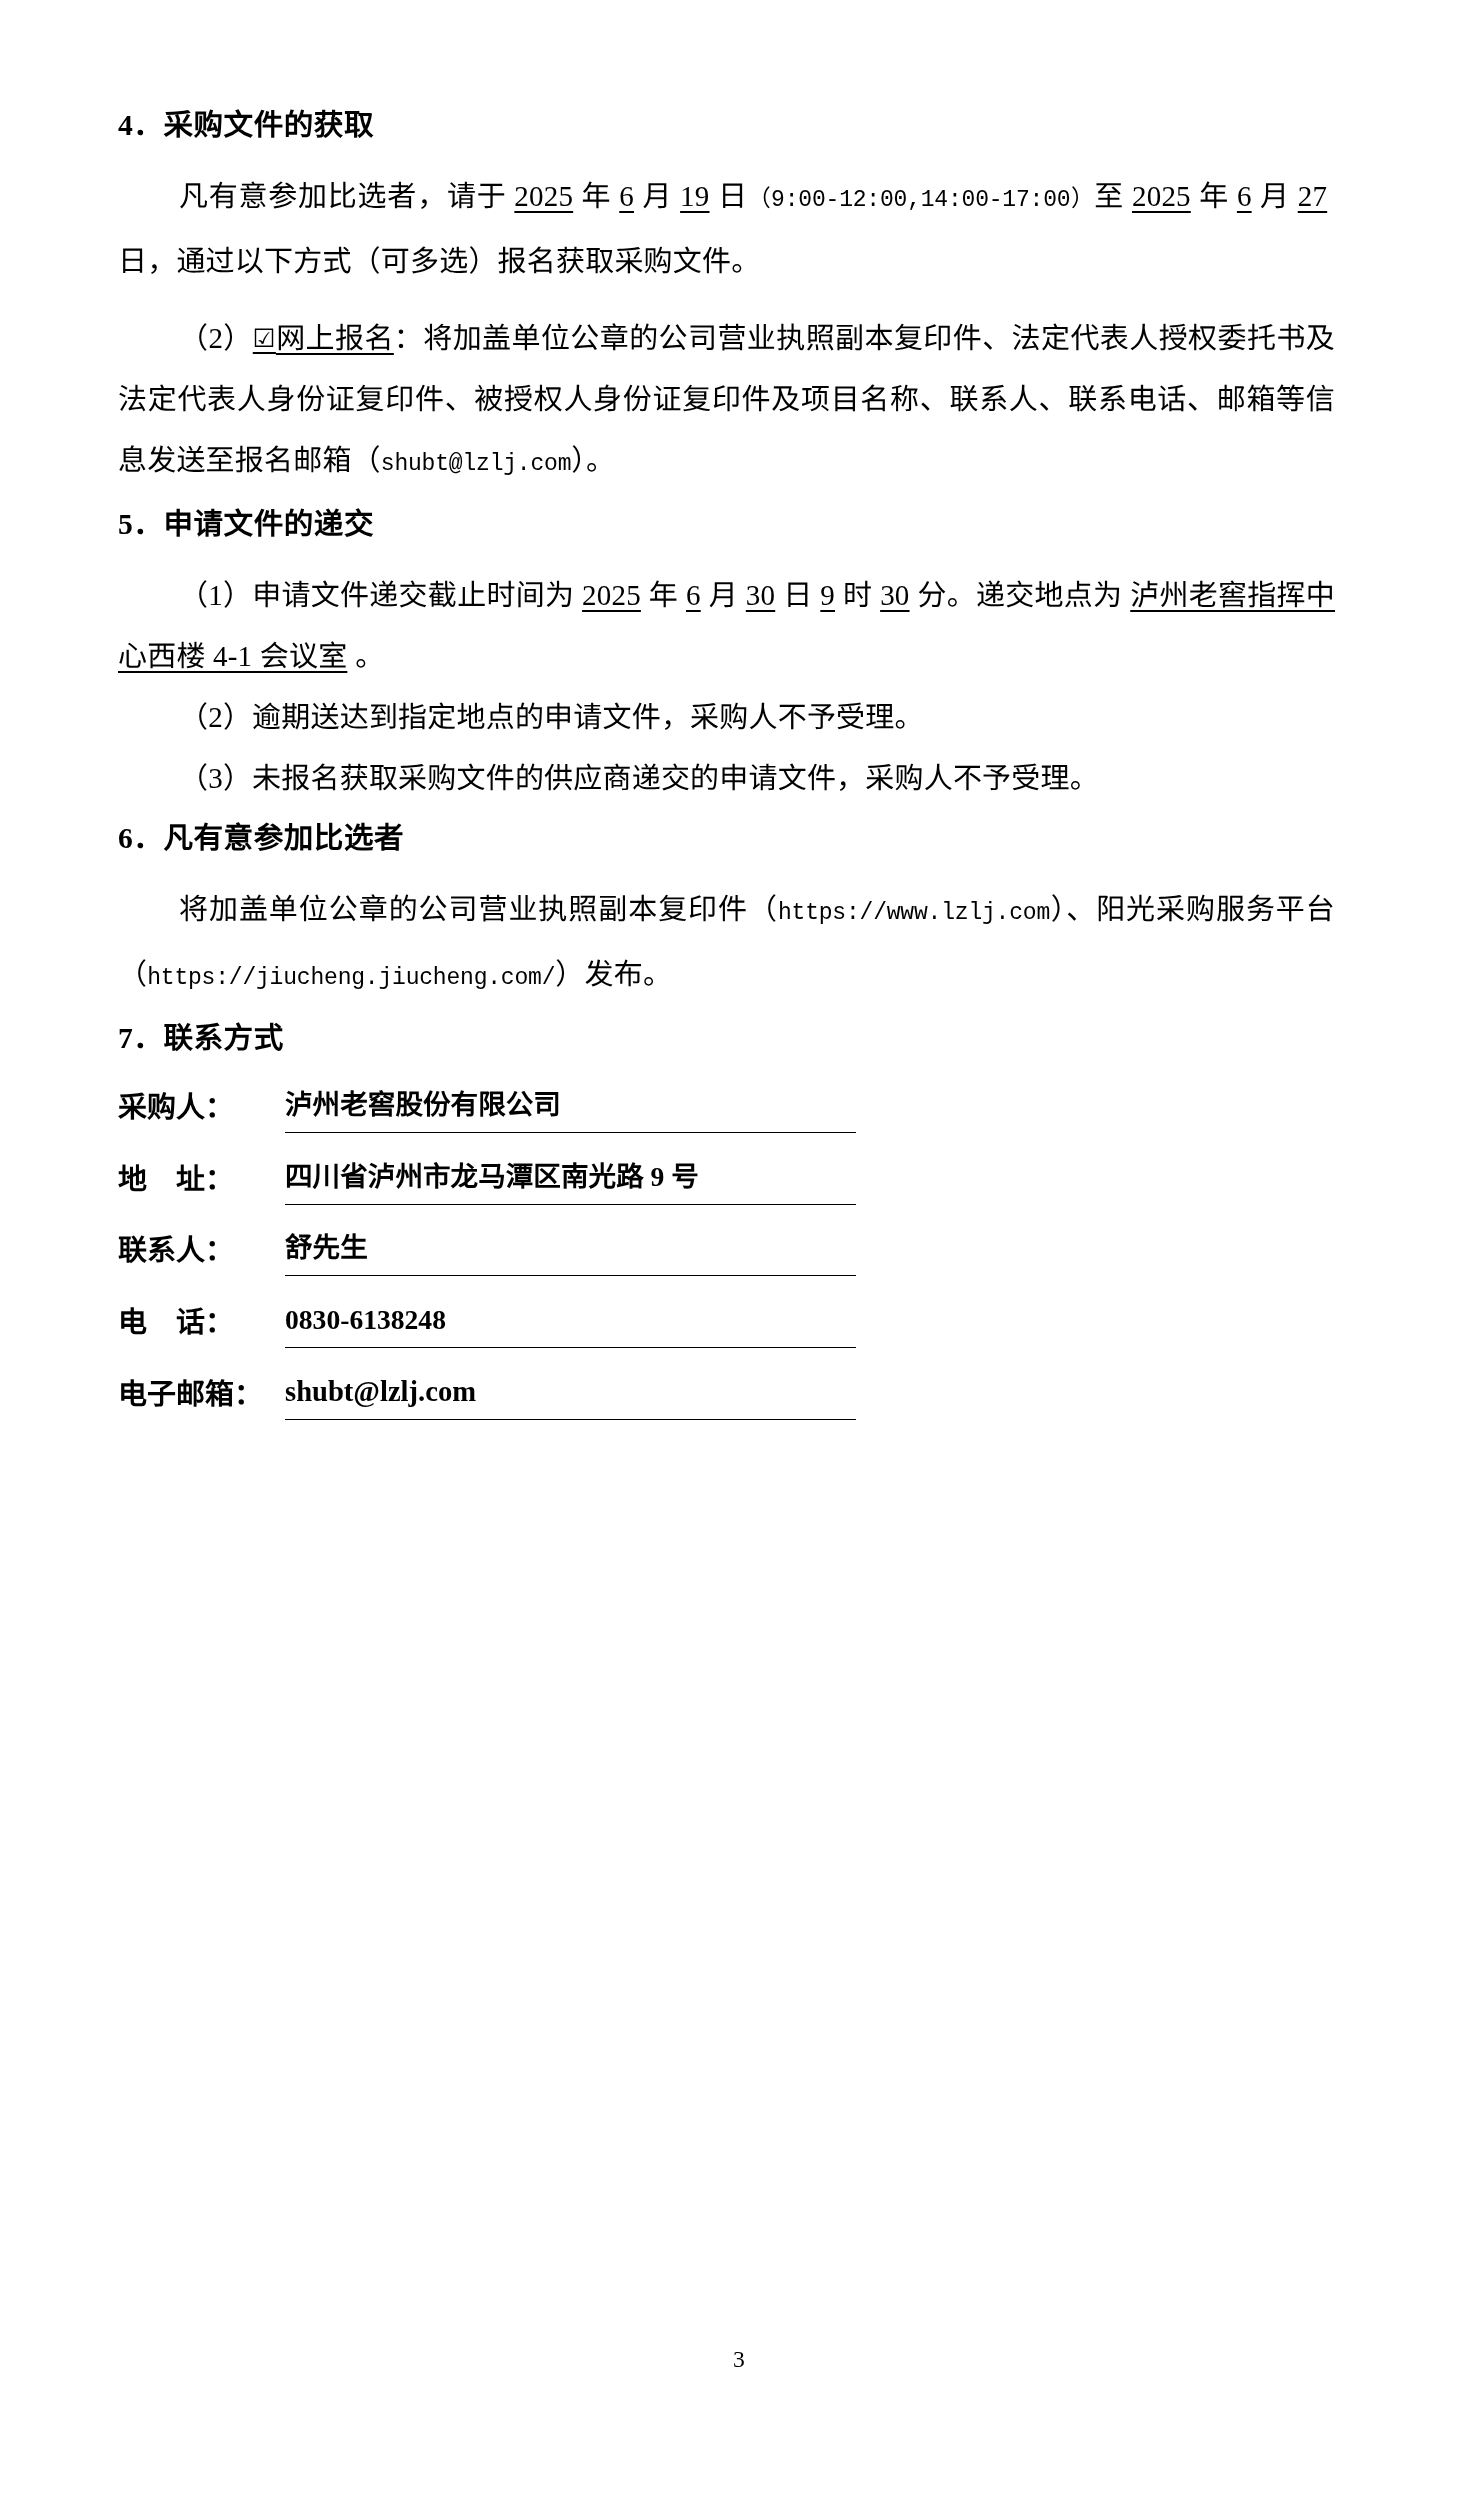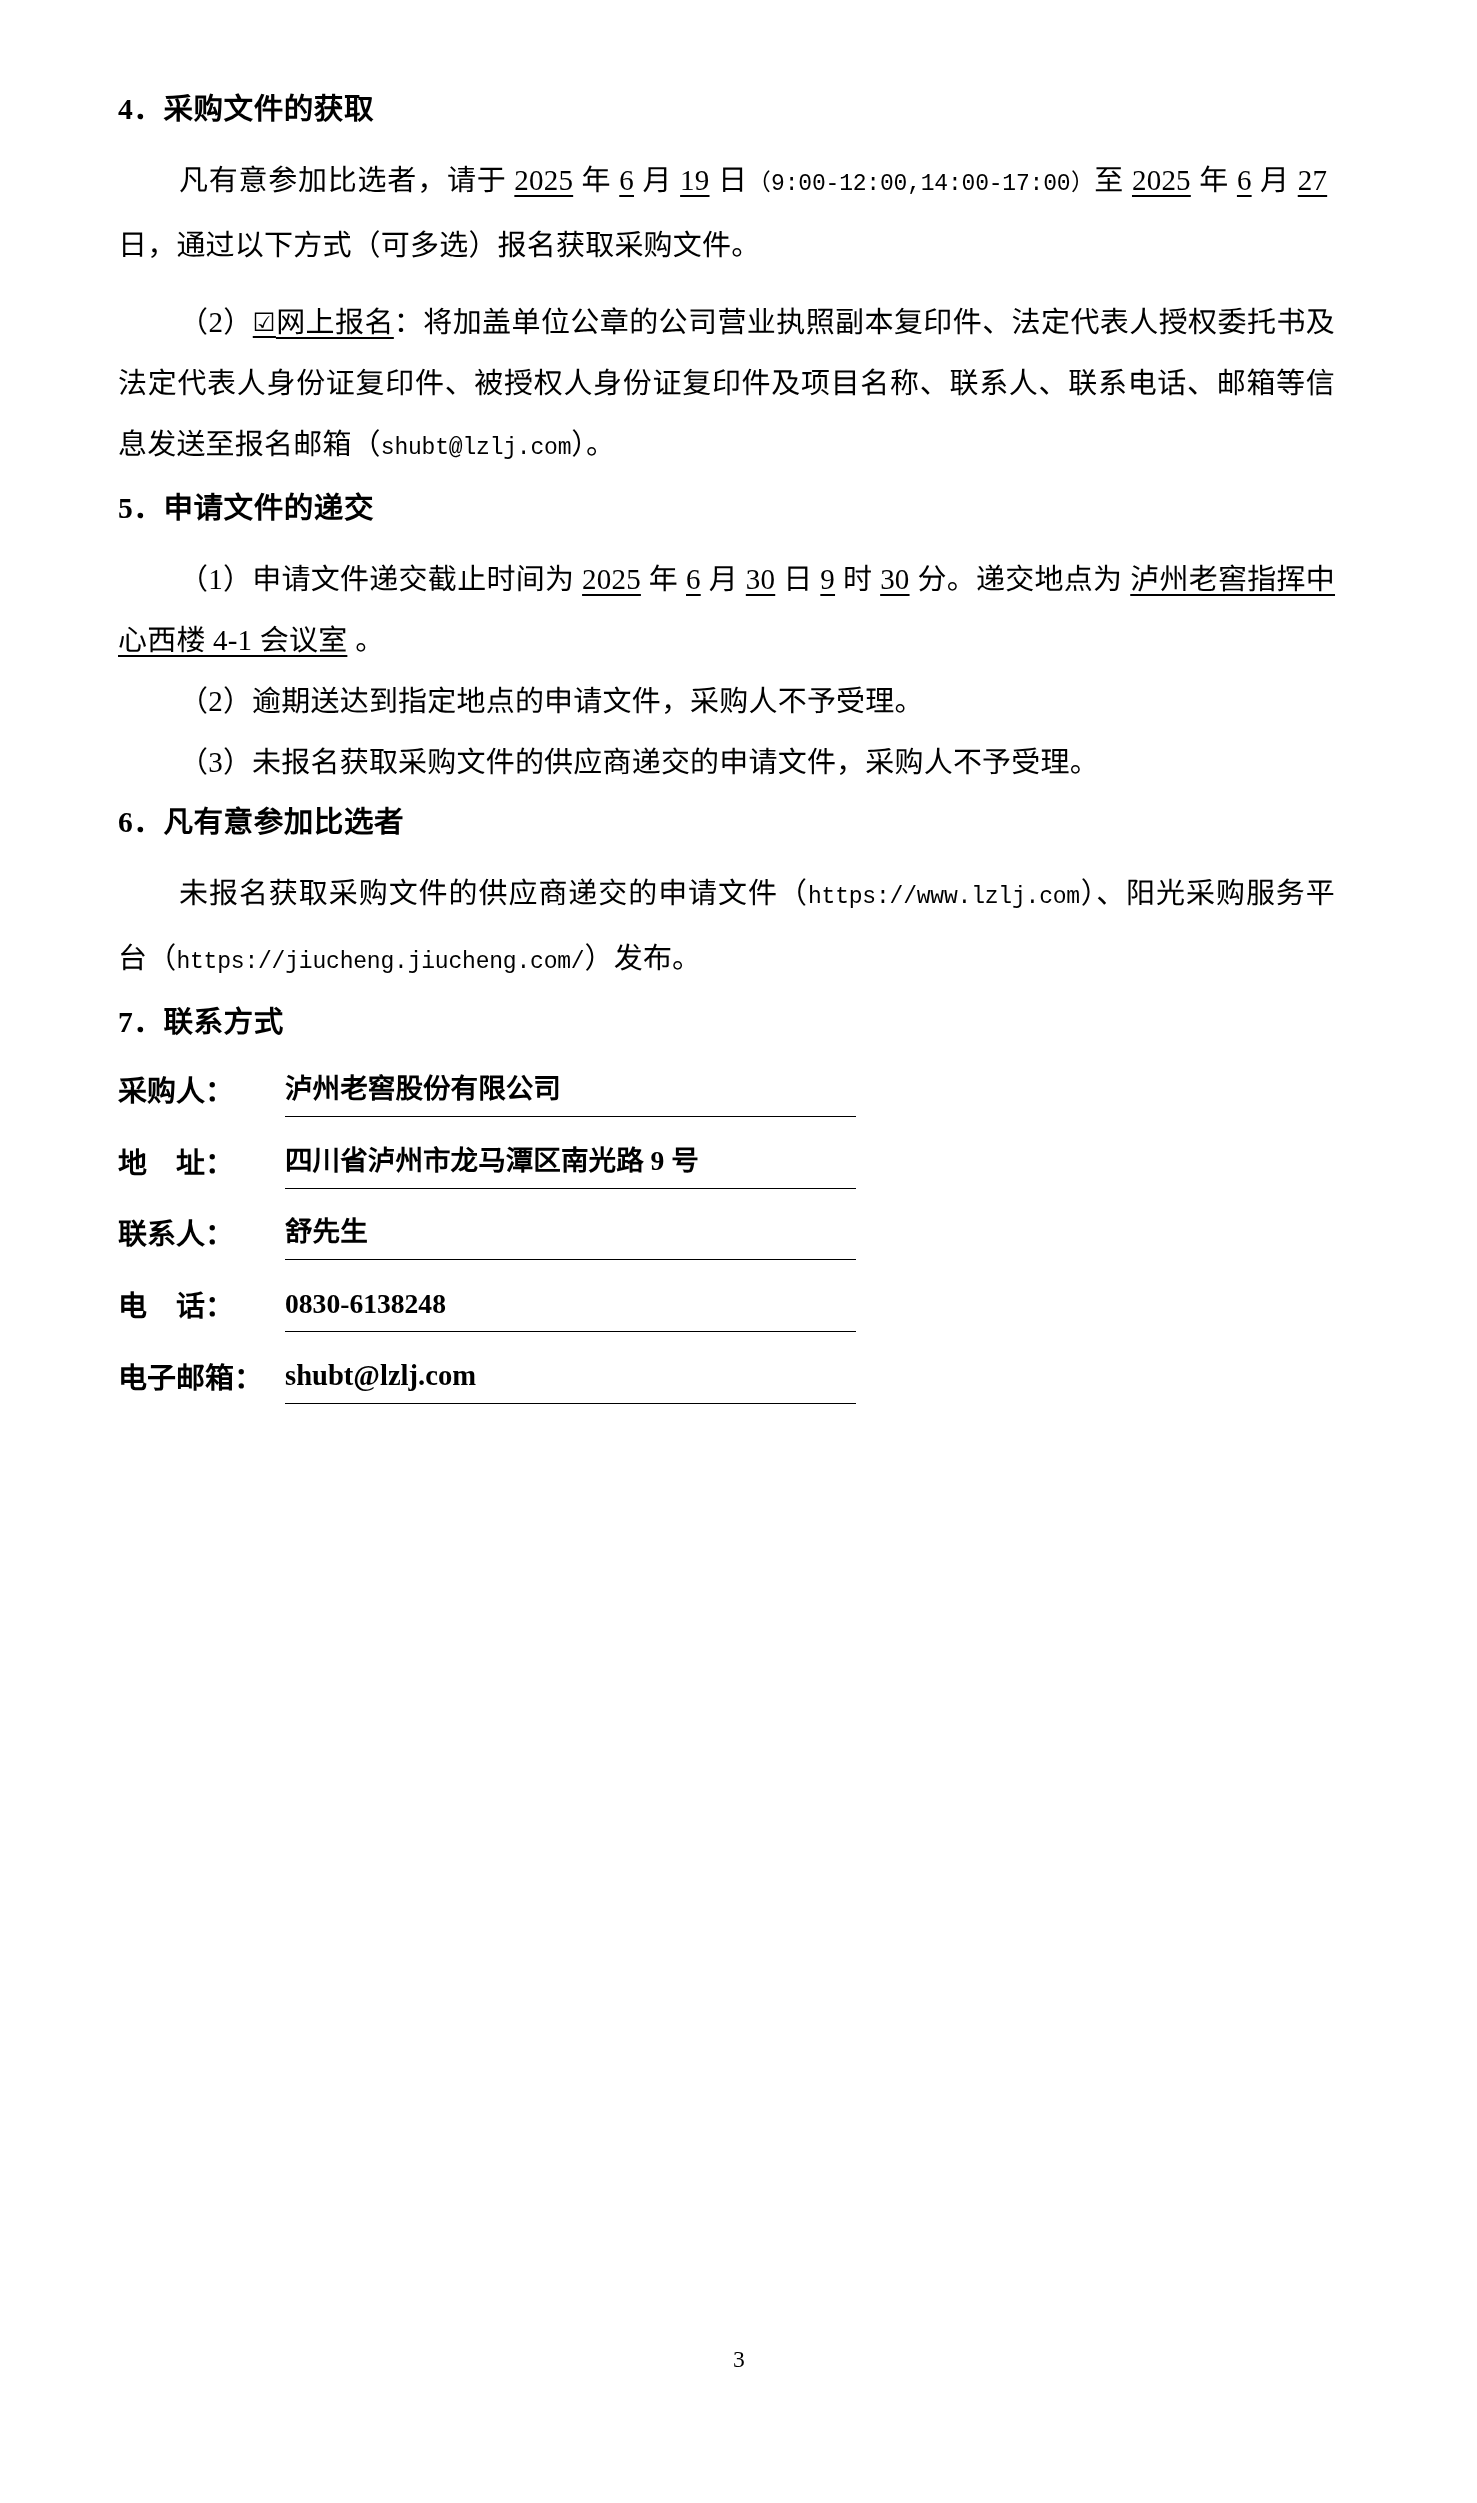--- a/index.html
+++ b/index.html
@@ -18,21 +18,21 @@
   }
   .page {
     box-sizing: border-box;
     width: 1478px;
     height: 2503px;
     padding: 94px 143px 0 118px;
     position: relative;
   }
   .content {
     width: 1217px;
-    margin: 0 auto;
+    margin: 16px auto;
   }
 
   
   .section-head {
     font-family: "Liberation Sans", "DejaVu Sans", sans-serif;
     font-weight: bold;
     font-size: 29.6px;
     line-height: 1.0;
     margin: 0 0 25.6px 0;
     letter-spacing: 0.5px;
@@ -157,21 +157,21 @@
     <p class="para indent">（2）逾期送达到指定地点的申请文件，采购人不予受理。</p>
     <p class="para indent">（3）未报名获取采购文件的供应商递交的申请文件，采购人不予受理。</p>
 
     <div class="gap-md"></div>
 
     <h2 class="section-head">
       <span class="num">6．</span><span>凡有意参加比选者</span>
     </h2>
 
     <p class="para indent">
-      <span>未报名获取采购文件的供应商递交的申请文件（</span><span class="mono">https://www.lzlj.com</span><span>）、阳光采购服务平台（</span><span class="mono">https://jiucheng.jiucheng.com/</span><span>）发布。</span>
+      <span>将加盖单位公章的公司营业执照副本复印件（</span><span class="mono">https://www.lzlj.com</span><span>）、阳光采购服务平台（</span><span class="mono">https://jiucheng.jiucheng.com/</span><span>）发布。</span>
     </p>
 
     <div class="gap-md"></div>
 
     <h2 class="section-head">
       <span class="num">7．</span><span>联系方式</span>
     </h2>
 
     <div class="contact-list">
       <div class="contact-row">

